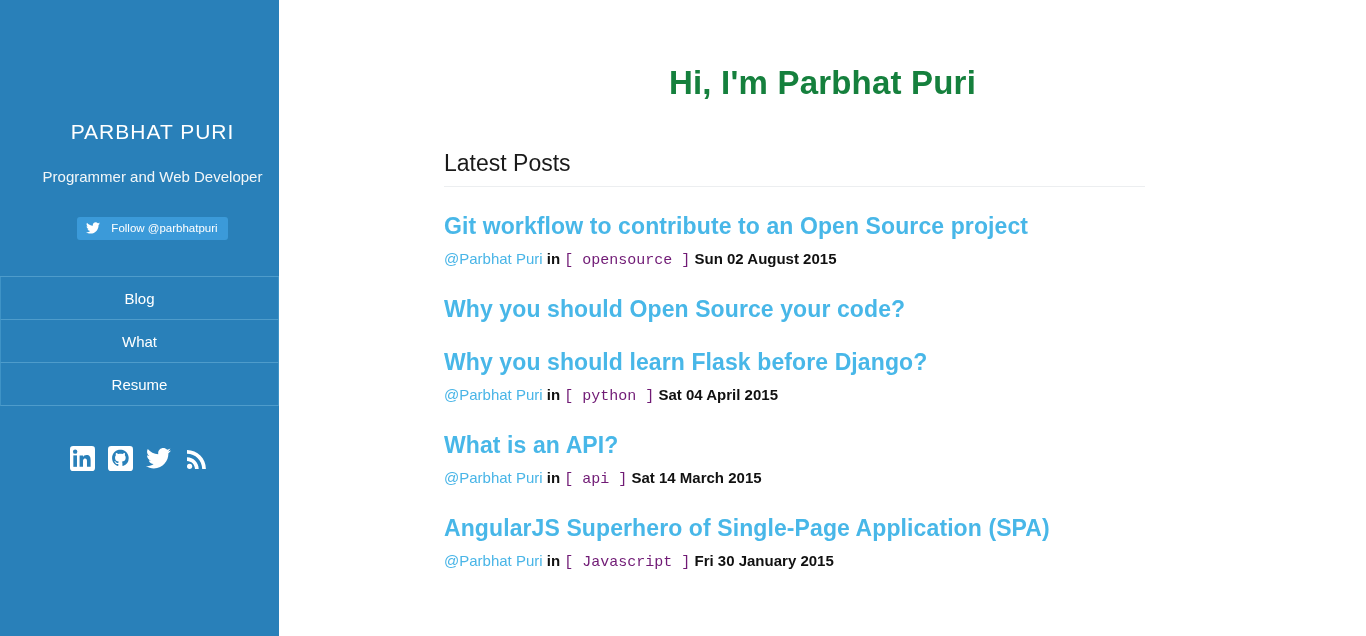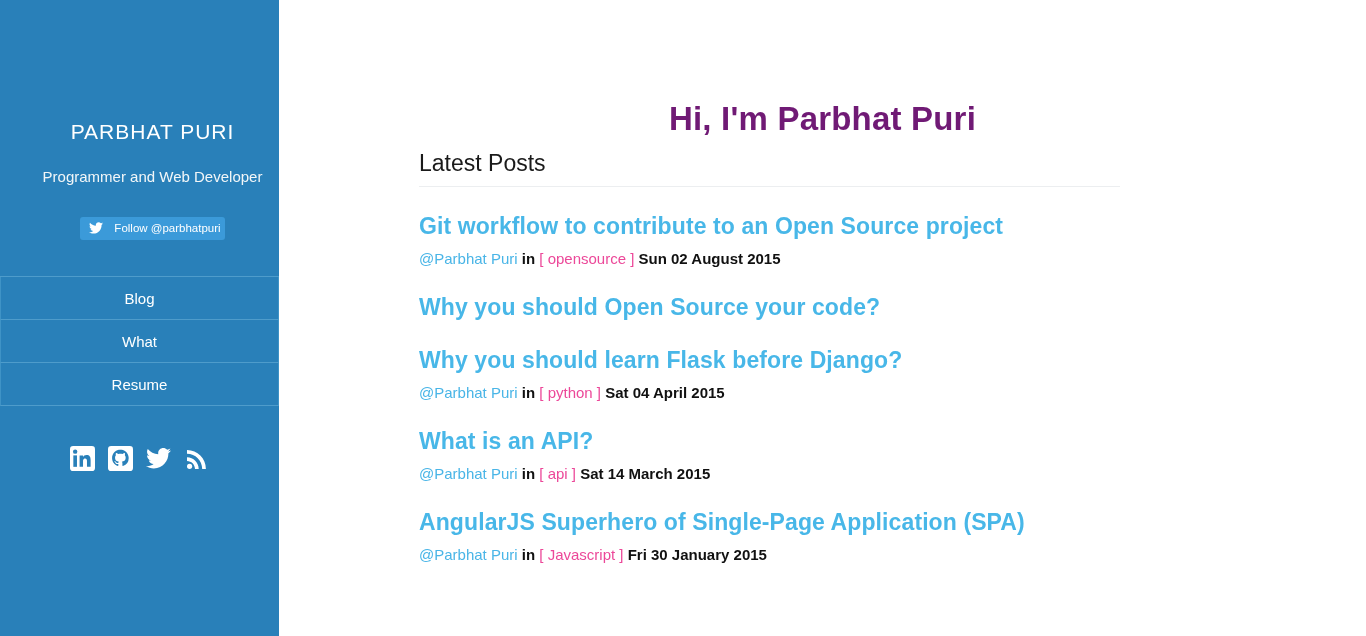--- a/index.html
+++ b/index.html
@@ -47,21 +47,21 @@
   
   #follow-wrap { padding-top: 30px; }
   #follow-button {
     display: inline-flex;
     align-items: center;
     gap: 11px;
     background: #3b9ad9;
     color: #ffffff;
     font-size: 11.5px;
     line-height: 12px;
-    padding: 5px 4px 6px 9px;
+    padding: 5px 10px 6px 9px;
     border-radius: 3px;
     border: none;
     cursor: pointer;
     font-family: "Liberation Sans", sans-serif;
   }
   #follow-button svg { display: block; }
 
   
   #nav {
     position: absolute;
@@ -109,34 +109,34 @@
   #main {
     position: absolute;
     top: 0;
     left: 279px;
     width: 1087px;
     height: 636px;
     background: #ffffff;
   }
 
   #page-title {
-    margin: 12px;
-    padding-top: 87px;
+    margin: 0;
+    padding-top: 63px;
     text-align: center;
-    color: #701a75;
+    color: #15803d;
     font-size: 33px;
     font-weight: bold;
     line-height: 40px;
     letter-spacing: 0.2px;
   }
 
   #posts-region {
     position: absolute;
     top: 148px;
-    left: 140px;
+    left: 165px;
     width: 701px;
   }
 
   #latest-posts-heading {
     margin: 0;
     color: #1a1a1a;
     font-size: 23px;
     font-weight: normal;
     line-height: 30px;
     padding-bottom: 8px;
@@ -169,23 +169,24 @@
   .meta-author {
     color: #49b5e7;
     text-decoration: none;
     cursor: pointer;
   }
   .meta-in {
     color: #111111;
     font-weight: bold;
   }
   .meta-category {
-    color: #ec4899;
-    text-decoration: none;
-    cursor: pointer;
+    color: #701a75;
+    text-decoration: none;
+    cursor: pointer;
+    font-family: Liberation Mono, monospace;
   }
   .meta-date {
     color: #111111;
     font-weight: bold;
   }
 </style>
 </head>
 <body>
 
 <div id="sidebar">

